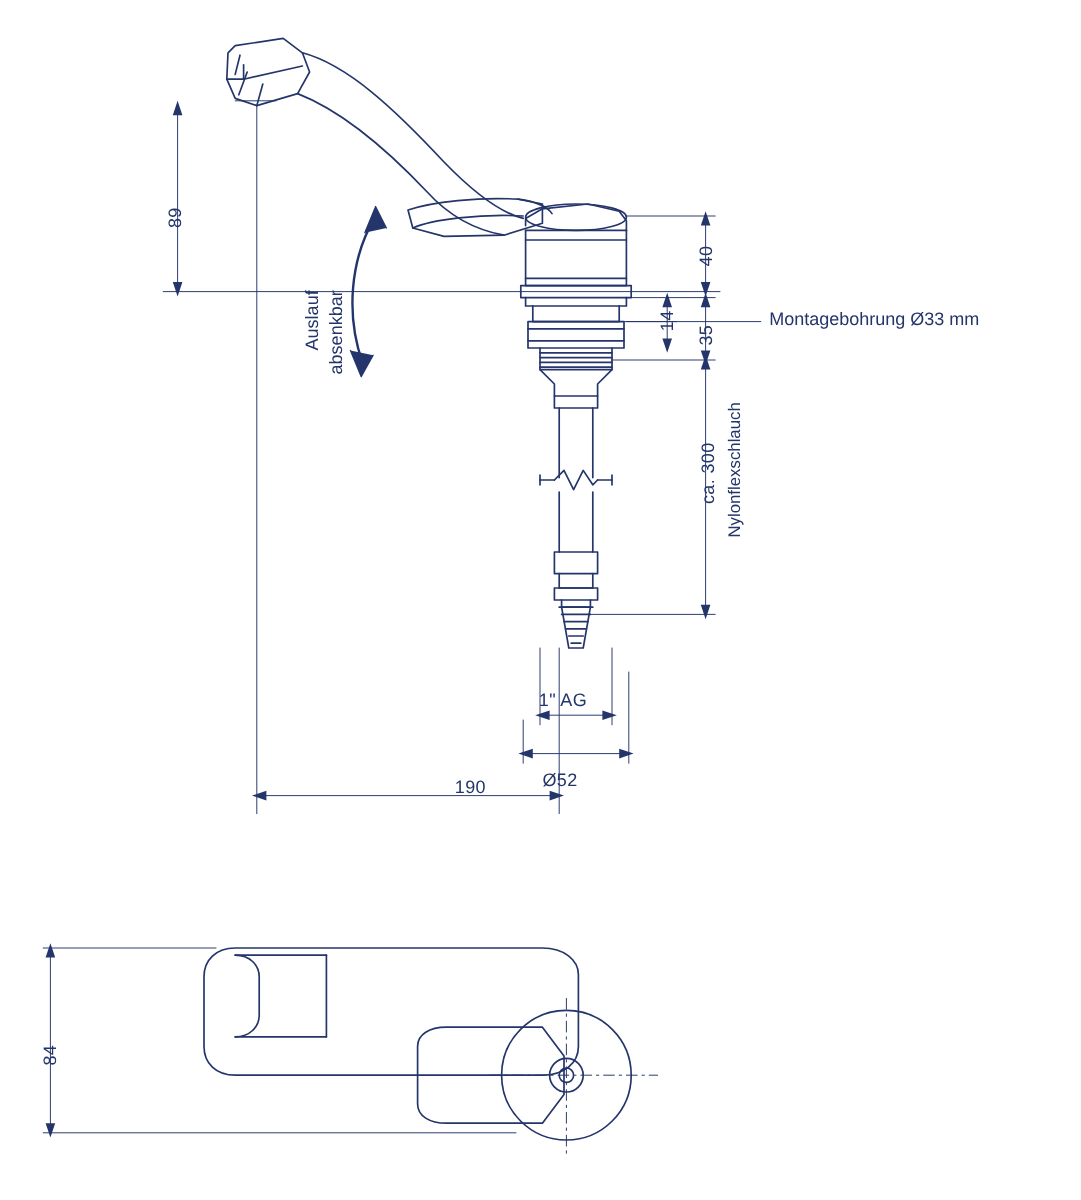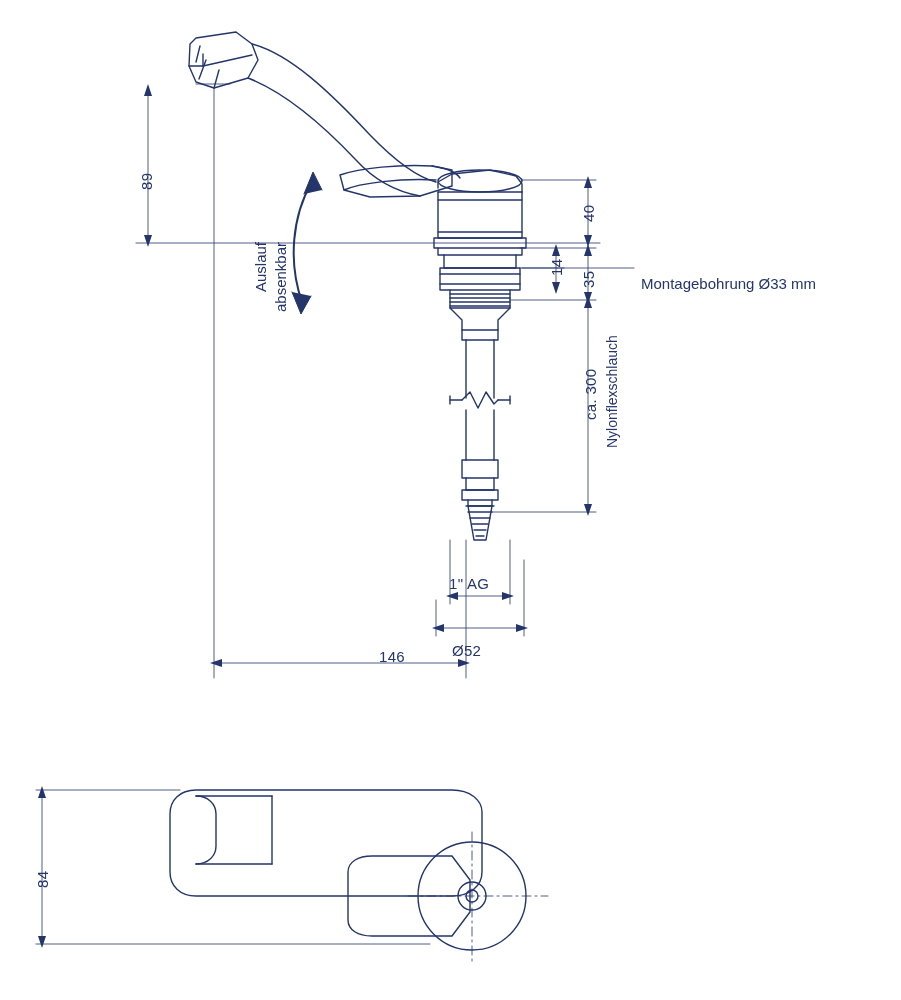--- a/index.html
+++ b/index.html
@@ -215,25 +215,25 @@
   <div class="dimlabel rot90" style="left:548px; top:276px;">14</div>
 
   <div class="dimlabel rot90" style="left:580px; top:288px;">35</div>
 
   <div class="dimlabel rot90" style="left:582px; top:420px;">ca. 300</div>
 
   <div class="dimlabel" style="left:449px; top:575px;">1" AG</div>
 
   <div class="dimlabel" style="left:452px; top:610px;margin-top:32px;">Ø52</div>
 
-  <div class="dimlabel" style="left:379px; top:648px;">146</div>
+  <div class="dimlabel" style="left:379px; top:648px;">190</div>
 
   <div class="dimlabel rot90" style="left:34px; top:888px;">84</div>
 
-  <div class="note" style="left:641px; top:275px;">Montagebohrung Ø33 mm</div>
+  <div class="note" style="left:641px; top:258px;">Montagebohrung Ø33 mm</div>
 
   <div class="note rotnote" style="left:252px; top:292px; font-size:15px;">Auslauf</div>
 
   <div class="note rotnote" style="left:272px; top:312px; font-size:15px;">absenkbar</div>
 
   <div class="note rotnote" style="left:604px; top:448px;">Nylonflexschlauch</div>
 
 </div>
 
 </body></html>

